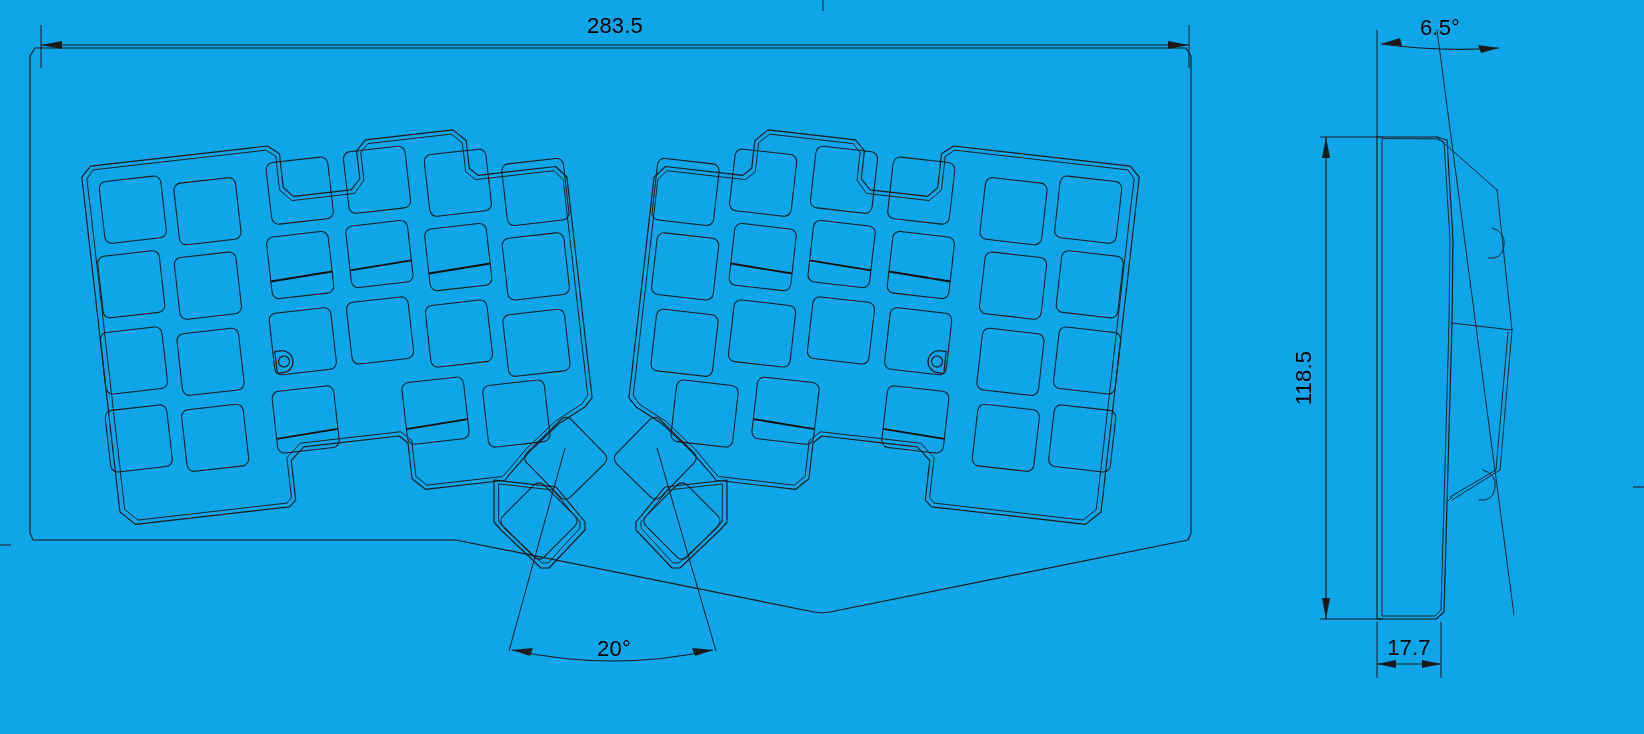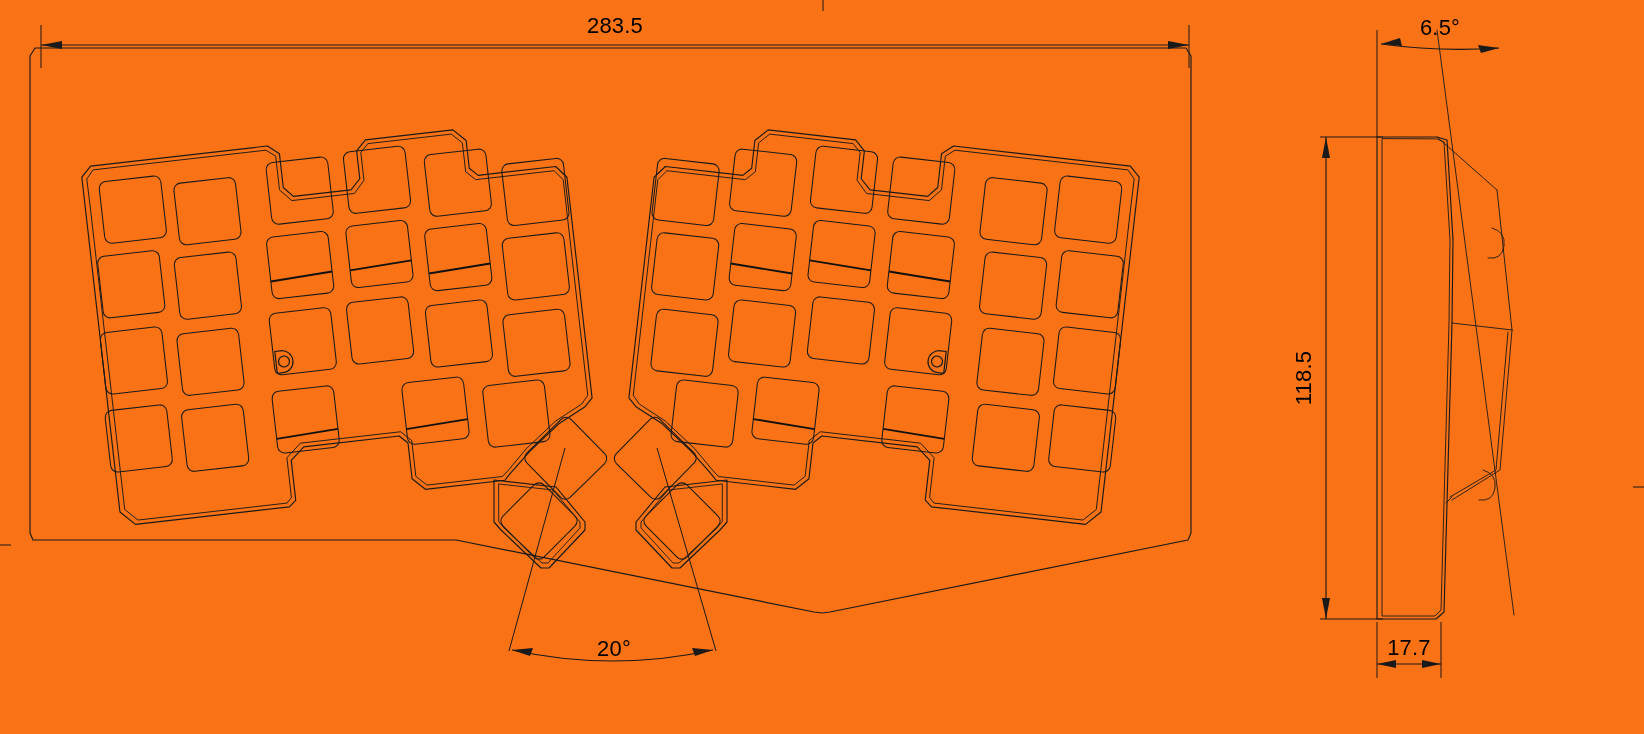--- a/index.html
+++ b/index.html
@@ -11,21 +11,21 @@
   body {
     width: 1644px;
     height: 734px;
     overflow: hidden;
     font-family: "Liberation Sans", sans-serif;
   }
   #drawing-root {
     position: relative;
     width: 1644px;
     height: 734px;
-    background: #f97316;
+    background: #0ea5e9;
   }
   svg#cad-canvas {
     display: block;
     width: 1644px;
     height: 734px;
   }
   .outline {
     fill: none;
     stroke: #1a1a1a;
     stroke-width: 1.15;

